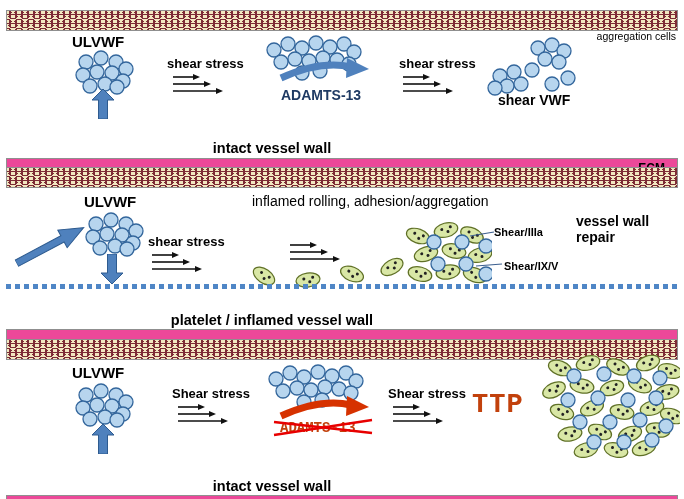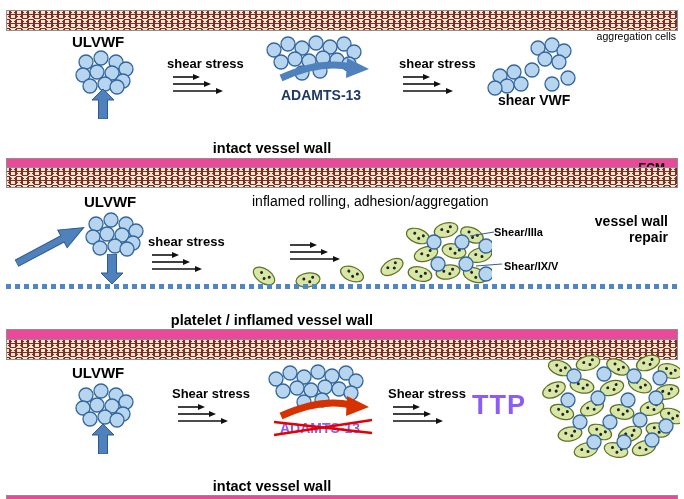--- a/index.html
+++ b/index.html
@@ -18,25 +18,25 @@
     background-image:
       radial-gradient(5px 3px at 50% 50%, rgba(0,0,0,0) 0 46%, #7d2b35 47% 92%, rgba(0,0,0,0) 93%),
       radial-gradient(5px 3px at 50% 50%, rgba(0,0,0,0) 0 46%, #7d2b35 47% 92%, rgba(0,0,0,0) 93%);
     background-size:12px 9px,12px 9px;
     background-position:0 1px,6px 6px;}
   .ecm-band{position:absolute;left:6px;width:670px;height:21px;background:#ec4899;border:1px solid #8f8f8f;margin-top:40px;}
   .ecm-label{position:absolute;right:12px;top:2px;font-weight:bold;font-size:12px;}
   .injured-strip{position:absolute;left:6px;width:672px;height:5px;
     background:repeating-linear-gradient(90deg,#4f86c6 0 5px,rgba(0,0,0,0) 5px 9px);}
   .navy{color:#1f3a63;}
-  .redtxt{color:#8b5cf6;}
+  .redtxt{color:#c2410c;font-family:Liberation Mono, monospace;}
   .ttp{font-size:27px;letter-spacing:1px;}
   .swoosh-blue{color:#4f81bd;}
   .swoosh-red{color:#d63200;}
-  .repair{width:92px;text-align:right;white-space:normal;}
+  .repair{width:92px;text-align:left;white-space:normal;}
   .shearline{color:#111;}
 </style>
 </head>
 <body>
 
 <div id="canvas">
 
   <svg width="0" height="0" style="position:absolute">
     <defs>
       <g id="vwf">

